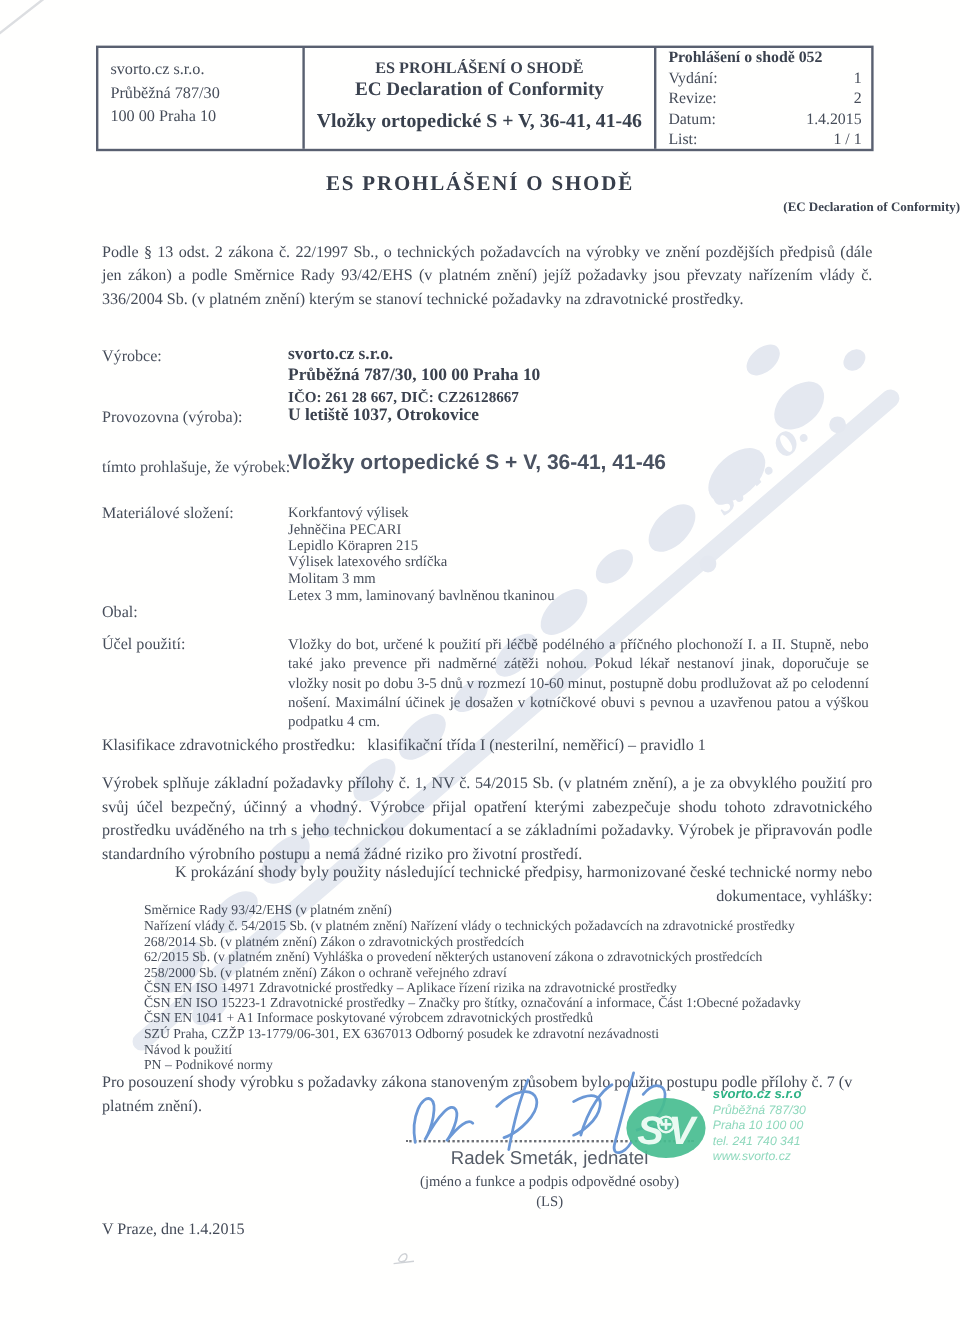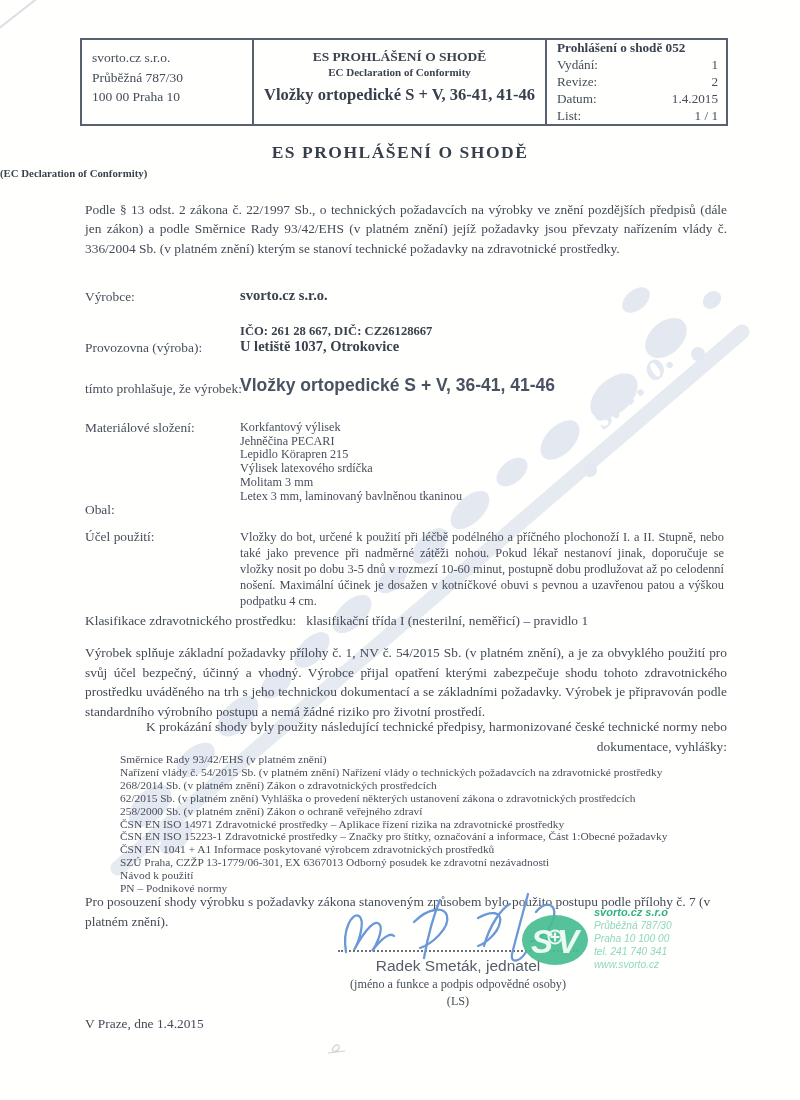--- a/index.html
+++ b/index.html
@@ -8,28 +8,28 @@
   .abs{position:absolute;}
   .z{z-index:2;}
   
   .watermark{position:absolute;left:0;top:0;z-index:1;}
   
   .hdr{display:flex;border:2px solid #596070;box-sizing:border-box;background:transparent;}
   .hdr-cell{box-sizing:border-box;}
   .hdr-left{width:172px;border-right:2px solid #596070;padding:8px 10px;font-size:13.5px;line-height:1.45;color:#454c59;}
   .hdr-mid{width:293px;border-right:2px solid #596070;text-align:center;padding:9px 6px 4px 6px;}
   .hdr-mid .t1{font-weight:bold;font-size:13.5px;color:#3c4350;}
-  .hdr-mid .t2{font-weight:bold;font-size:11px;color:#3c4350;margin-top:1px;}
+  .hdr-mid .t2{font-weight:bold;font-size:16px;color:#3c4350;margin-top:1px;}
   .hdr-mid .t3{font-weight:bold;font-size:16.5px;color:#38404d;margin-top:7px;}
   .hdr-right{width:179px;padding:0 8px 4px 10px;font-size:13.2px;color:#454c59;}
   .hdr-right .docno{font-weight:bold;color:#3a414e;}
   .hdr-row{display:flex;justify-content:space-between;line-height:1.3;}
   
   .main-title{width:800px;text-align:center;font-weight:bold;font-size:17.5px;letter-spacing:1.5px;color:#373e4b;}
-  .main-sub{width:800px;text-align:left;font-weight:bold;font-size:10.8px;color:#3c4350;}
+  .main-sub{width:800px;text-align:right;font-weight:bold;font-size:10.8px;color:#3c4350;}
   .para{font-size:13.4px;line-height:1.44;text-align:justify;color:#434a57;}
   .lbl{font-size:13.4px;color:#474e5b;}
   .bold-val{font-weight:bold;color:#3a414e;}
   .small-lines{font-size:12.2px;line-height:13.7px;color:#474e5b;}
   .product-big{font-family:"Liberation Sans",sans-serif;font-weight:bold;font-size:17.5px;color:#4a5261;}
   .reg{font-size:11.4px;line-height:12.9px;color:#474e5b;}
   .dotline{border-bottom:2px dotted #6d7077;height:0;}
   .sig-name{font-family:"Liberation Sans",sans-serif;font-size:15.5px;color:#565d68;text-align:center;}
   .sig-cap{font-size:12.2px;color:#474e5b;text-align:center;}
   .stamp-text{font-family:"Liberation Sans",sans-serif;font-size:10.2px;line-height:13px;}
@@ -103,20 +103,21 @@
     </div>
   </div>
 
   <div class="abs main-title z" style="left:0;top:142px;">ES  PROHLÁŠENÍ O SHODĚ</div>
   <div class="abs main-sub z" style="left:0;top:167px;">(EC Declaration of Conformity)</div>
 
   <div class="abs para z" style="left:85px;top:200px;width:642px;">Podle § 13 odst. 2 zákona č. 22/1997 Sb., o technických požadavcích na výrobky ve znění pozdějších předpisů (dále jen zákon) a podle Směrnice Rady 93/42/EHS (v platném znění) jejíž požadavky jsou převzaty nařízením vlády č. 336/2004 Sb. (v platném znění) kterým se stanoví technické požadavky na zdravotnické prostředky.</div>
 
   <div class="abs lbl z" style="left:85px;top:289px;">Výrobce:</div>
   <div class="abs bold-val z" style="left:240px;top:287px;font-size:14.5px;">svorto.cz s.r.o.</div>
+  <div class="abs bold-val z" style="left:240px;top:305px;font-size:14.5px;">Průběžná 787/30, 100 00  Praha 10</div>
   <div class="abs bold-val z" style="left:240px;top:324px;font-size:12.6px;">IČO: 261 28 667,  DIČ: CZ26128667</div>
   <div class="abs lbl z" style="left:85px;top:340px;">Provozovna (výroba):</div>
   <div class="abs bold-val z" style="left:240px;top:338px;font-size:14.5px;">U letiště 1037, Otrokovice</div>
 
   <div class="abs lbl z" style="left:85px;top:381px;">tímto prohlašuje, že výrobek:</div>
   <div class="abs product-big z" style="left:240px;top:375px;">Vložky ortopedické S + V, 36-41, 41-46</div>
 
   <div class="abs lbl z" style="left:85px;top:420px;">Materiálové složení:</div>
   <div class="abs small-lines z" style="left:240px;top:421px;">
     <div>Korkfantový výlisek</div>

